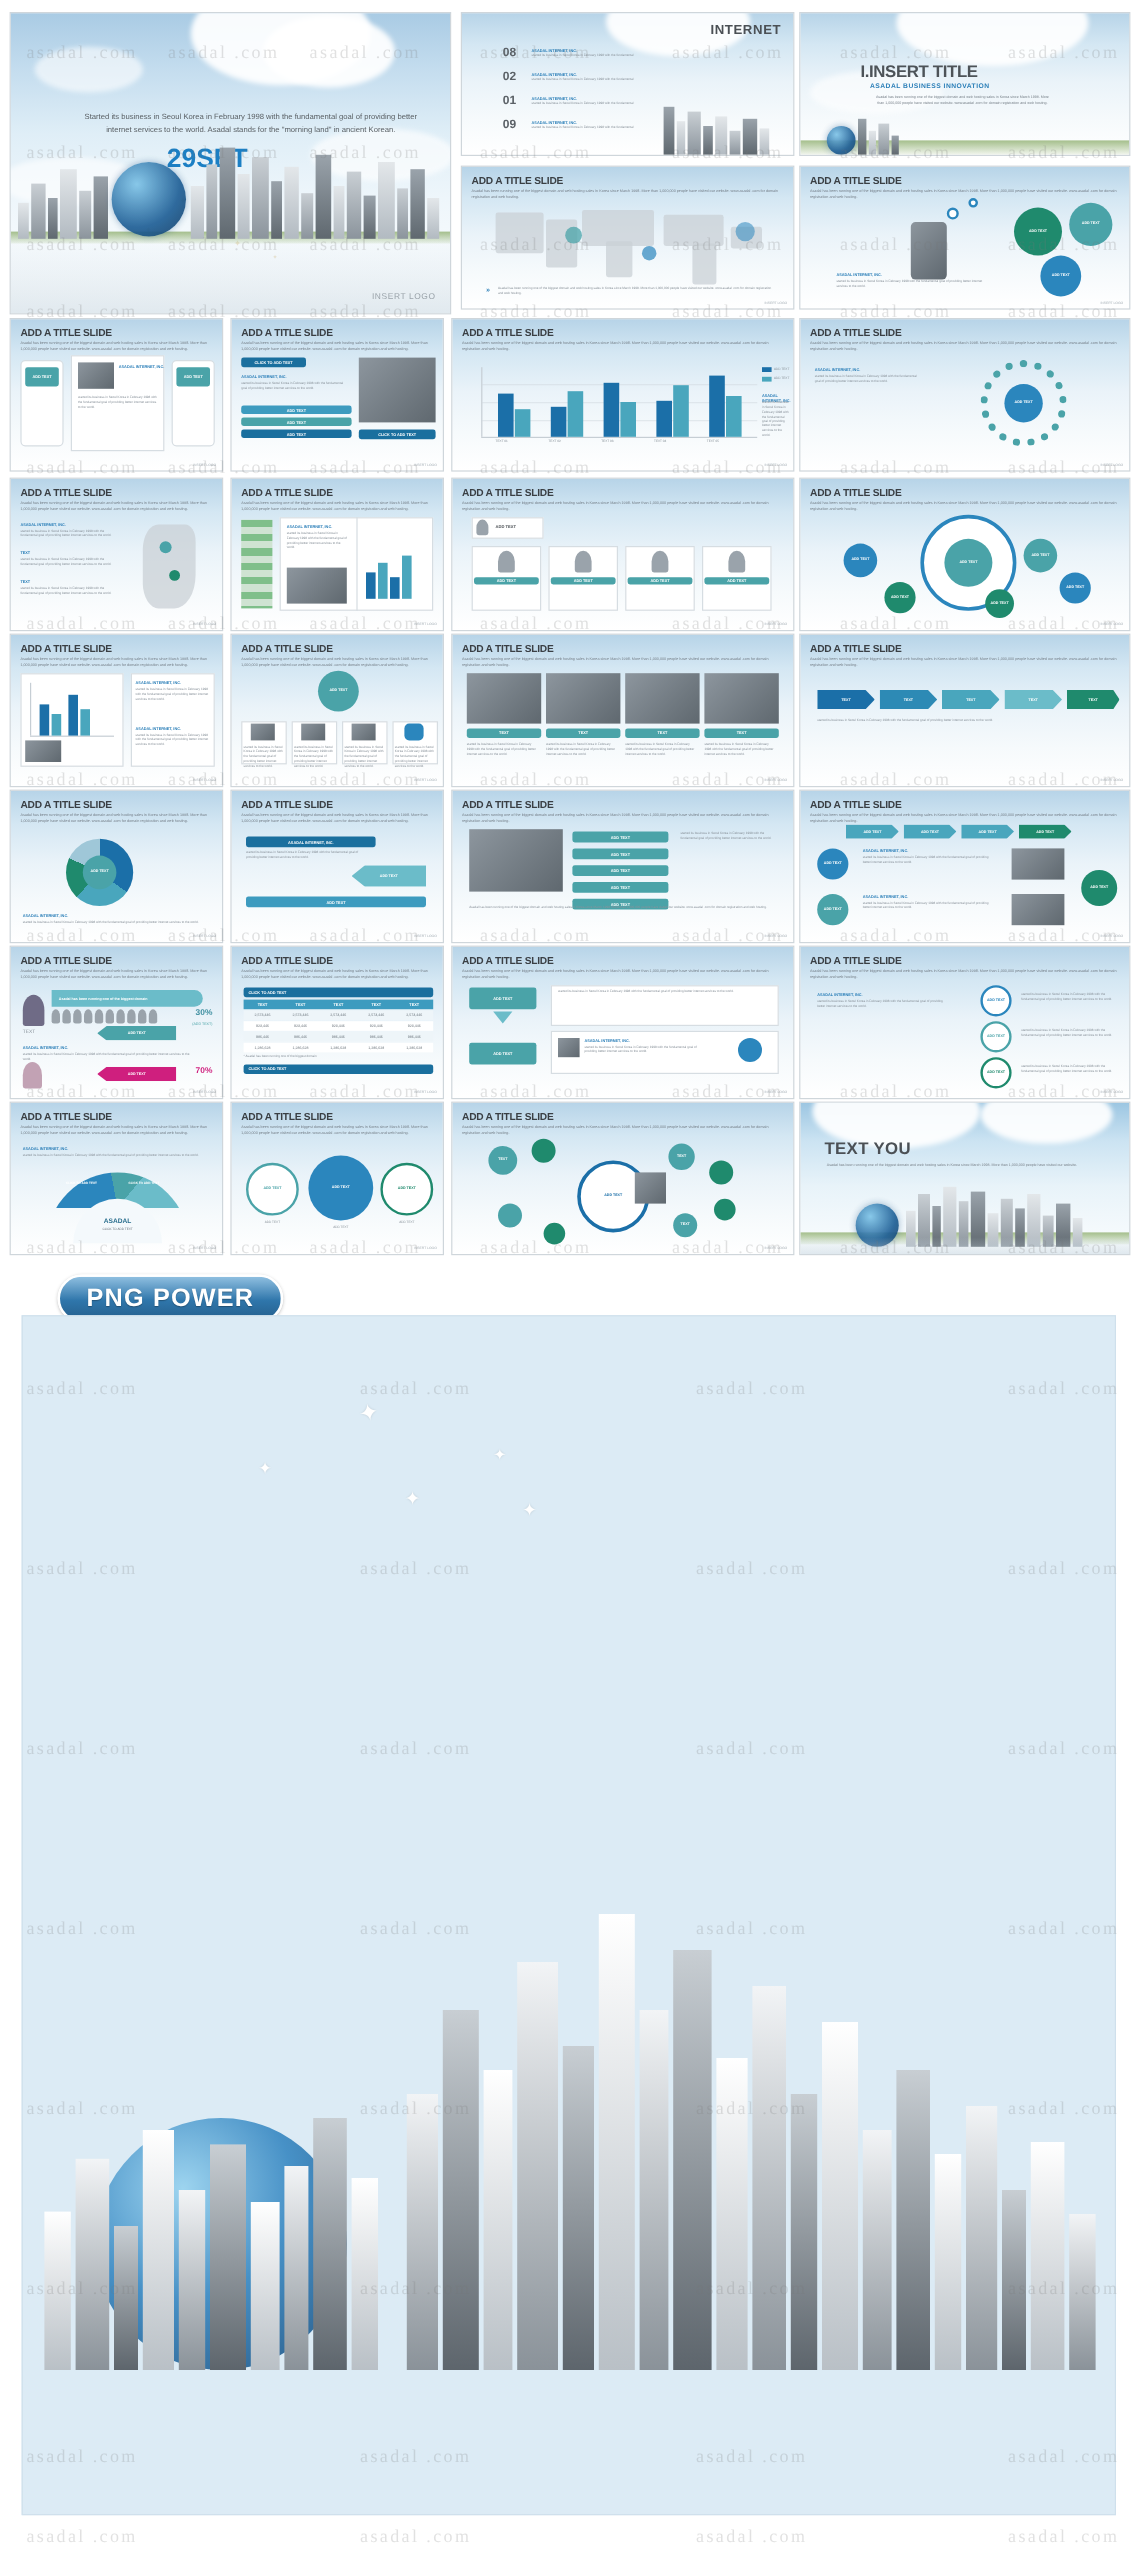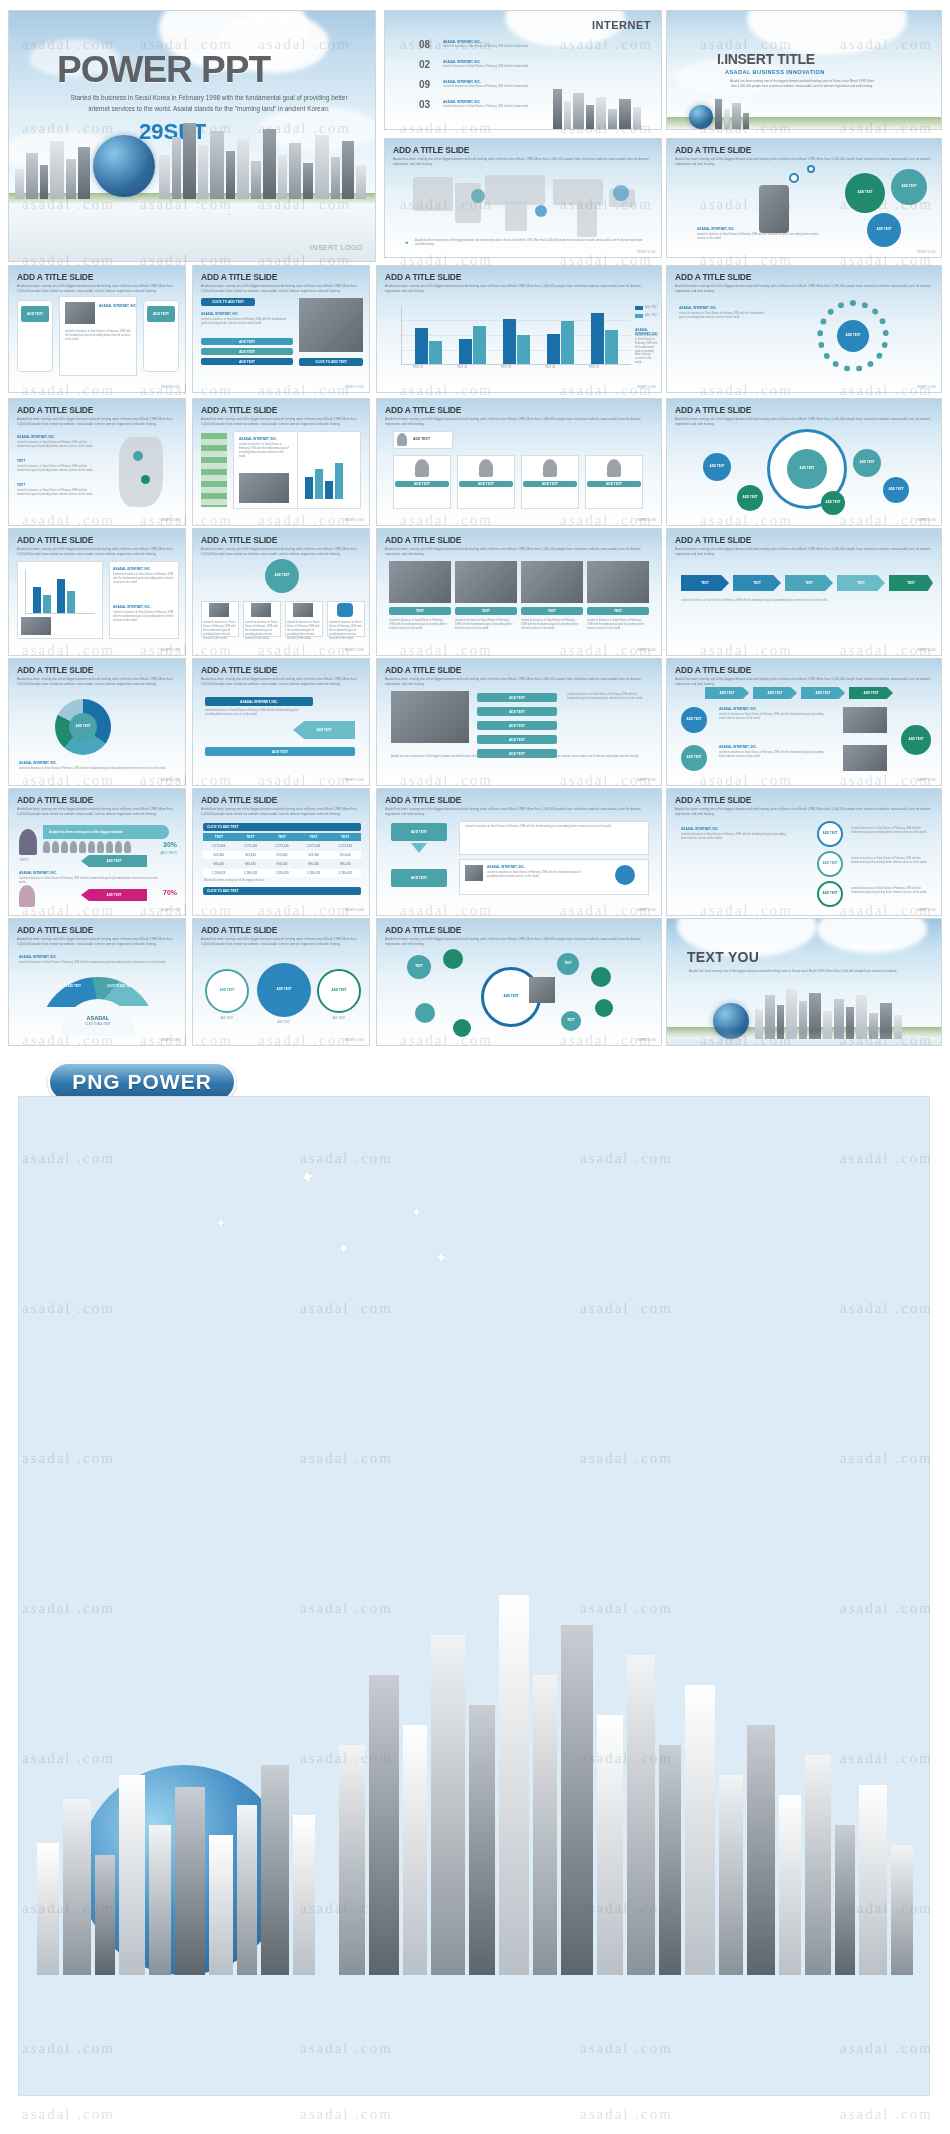--- a/index.html
+++ b/index.html
@@ -162,21 +162,20 @@
 </head>
 <body>
 
 <div class="hero">
   <div class="cloud" style="left:150px;top:-26px;width:150px;height:86px;"></div>
   <div class="cloud" style="left:210px;top:2px;width:110px;height:60px;"></div>
   <div class="cloud" style="left:20px;top:28px;width:90px;height:38px;opacity:.6;"></div>
   <div class="cloud" style="left:250px;top:96px;width:120px;height:44px;opacity:.65;"></div>
   <div class="cloud" style="left:-10px;top:120px;width:120px;height:40px;opacity:.6;"></div>
 
-  <div class="hero-title">POWER PPT</div>
   <div class="hero-desc">Started its business in Seoul Korea in February 1998 with the fundamental goal of providing better internet services to the world. Asadal stands for the "morning land" in ancient Korean.</div>
   <div class="hero-set">29SET</div>
 
   <div class="bird" style="left:140px;top:152px;">✦</div>
   <div class="bird" style="left:112px;top:176px;font-size:6px;">✦</div>
   <div class="bird" style="left:186px;top:188px;font-size:7px;">✦</div>
   <div class="bird" style="left:218px;top:200px;font-size:5px;">✦</div>
 
   <div class="grass"></div>
   <div class="skyline">
@@ -212,25 +211,25 @@
   <div class="cloud" style="left:120px;top:-22px;width:120px;height:58px;"></div>
   <div style="position:absolute;right:10px;top:8px;font-size:11px;font-weight:bold;color:#4b5055;letter-spacing:.5px;">INTERNET</div>
   <div style="position:absolute;left:34px;top:28px;font-size:10px;font-weight:bold;color:#5b6167;">08</div>
   <div class="tl" style="left:58px;top:29px;">ASADAL INTERNET, INC.</div>
   <div class="bd" style="left:58px;top:34px;">started its business in Seoul Korea in February 1998 with the fundamental</div>
 
   <div style="position:absolute;left:34px;top:48px;font-size:10px;font-weight:bold;color:#5b6167;">02</div>
   <div class="tl" style="left:58px;top:49px;">ASADAL INTERNET, INC.</div>
   <div class="bd" style="left:58px;top:54px;">started its business in Seoul Korea in February 1998 with the fundamental</div>
 
-  <div style="position:absolute;left:34px;top:68px;font-size:10px;font-weight:bold;color:#5b6167;">09</div>
+  <div style="position:absolute;left:34px;top:68px;font-size:10px;font-weight:bold;color:#5b6167;">01</div>
   <div class="tl" style="left:58px;top:69px;">ASADAL INTERNET, INC.</div>
   <div class="bd" style="left:58px;top:74px;">started its business in Seoul Korea in February 1998 with the fundamental</div>
 
-  <div style="position:absolute;left:34px;top:88px;font-size:10px;font-weight:bold;color:#5b6167;">03</div>
+  <div style="position:absolute;left:34px;top:88px;font-size:10px;font-weight:bold;color:#5b6167;">09</div>
   <div class="tl" style="left:58px;top:89px;">ASADAL INTERNET, INC.</div>
   <div class="bd" style="left:58px;top:94px;">started its business in Seoul Korea in February 1998 with the fundamental</div>
 
   <div class="skyline" style="bottom:0;height:46px;">
     <div class="bldg d" style="left:168px;width:9px;height:40px;"></div>
     <div class="bldg l" style="left:179px;width:7px;height:28px;"></div>
     <div class="bldg" style="left:188px;width:11px;height:36px;"></div>
     <div class="bldg d" style="left:201px;width:8px;height:24px;"></div>
     <div class="bldg l" style="left:211px;width:10px;height:32px;"></div>
     <div class="bldg" style="left:223px;width:9px;height:20px;"></div>

